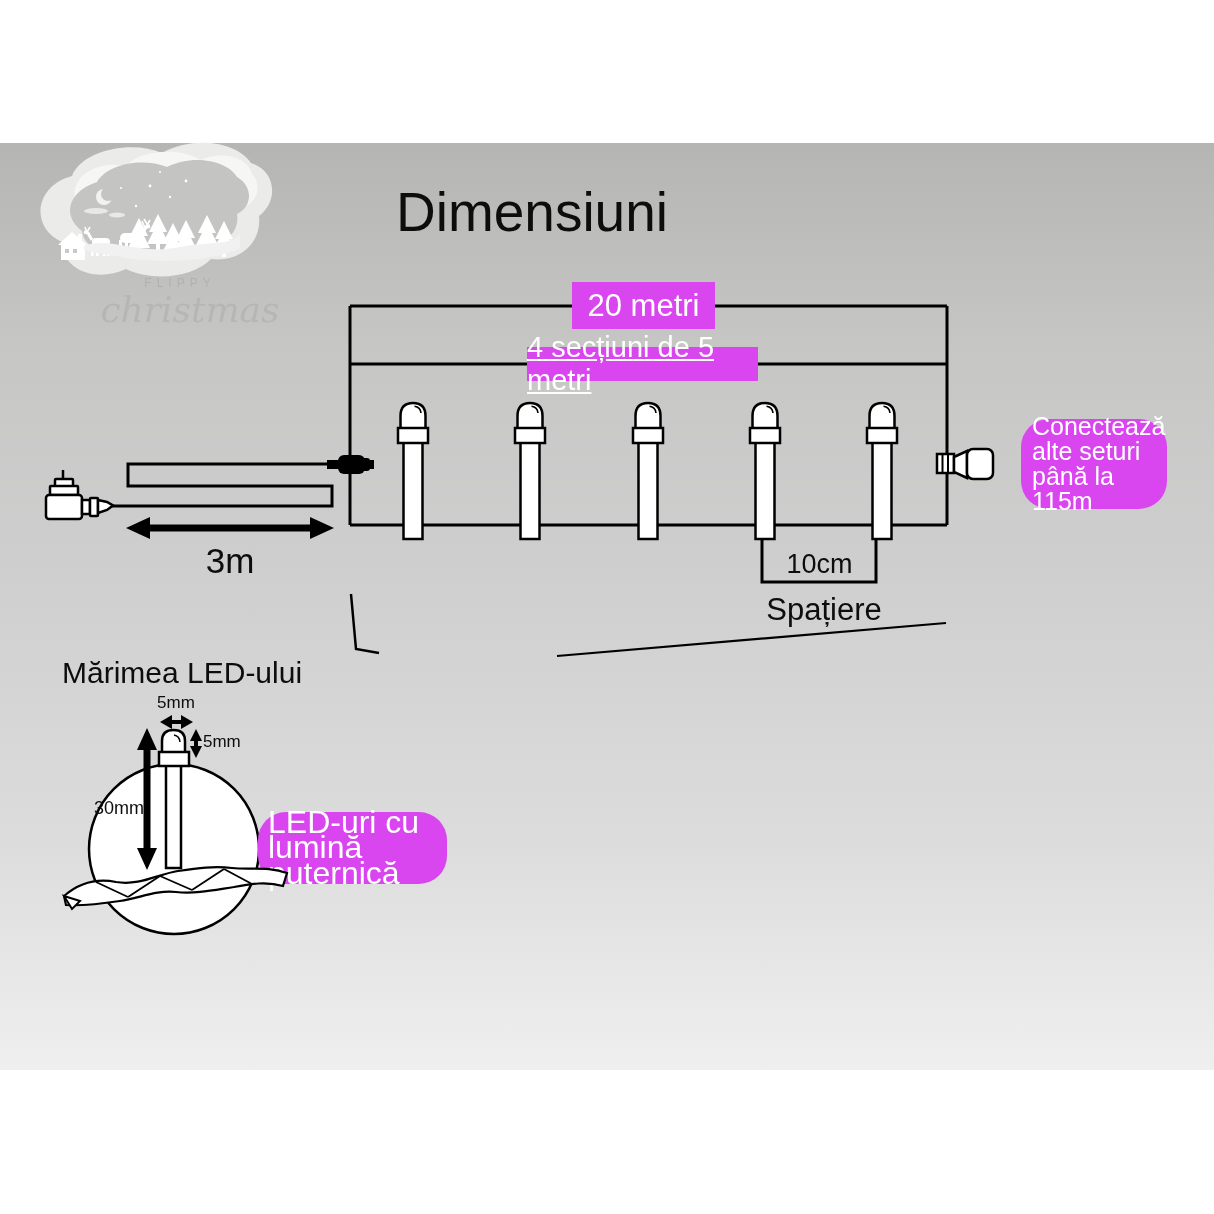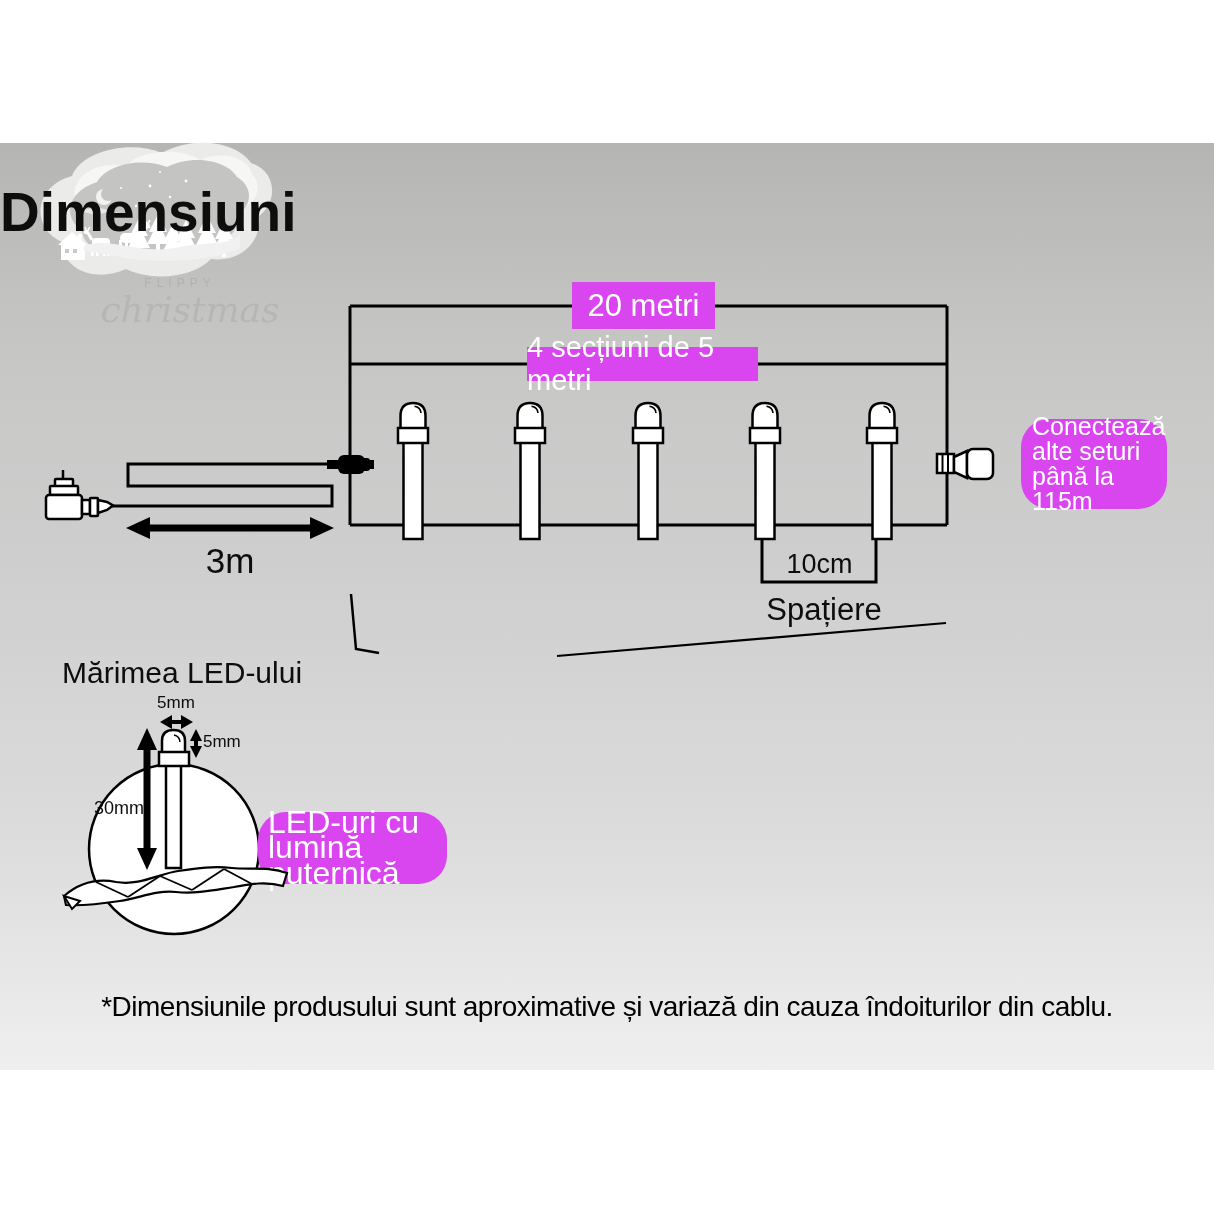--- a/index.html
+++ b/index.html
@@ -7,23 +7,23 @@
        font-family:"Liberation Sans",sans-serif;}
   .stage{position:absolute;left:0;top:0;width:1214px;height:1214px;}
   .panel{position:absolute;left:0;top:143px;width:1214px;height:927px;
          background:linear-gradient(180deg,#b5b6b4 0%,#c6c7c5 22%,#cecece 45%,#dcdcdc 75%,#efefef 100%);}
   svg.art{position:absolute;left:0;top:0;width:1214px;height:1214px;pointer-events:none;}
   .z2{z-index:2;} .z3{z-index:3;} .z4{z-index:4;}
   .lbl{position:absolute;color:#0d0d0d;white-space:nowrap;}
   .bbox{position:absolute;background:#d946ef;color:#ffffff;display:flex;
         align-items:center;justify-content:center;box-sizing:border-box;}
   .bbox.left{align-items:flex-start;justify-content:center;flex-direction:column;border-radius:28px;}
-  #title{left:0;top:180px;width:1064px;text-align:left;font-size:55px;font-weight:700;letter-spacing:0px;}
+  #title{left:0;top:180px;width:1064px;text-align:center;font-size:55px;font-weight:400;letter-spacing:0px;}
   #box-20m{left:572px;top:282px;width:143px;height:47px;font-size:31px;}
-  #box-sect{left:527px;top:347px;width:231px;height:34px;font-size:29px;}
+  #box-sect{left:527px;top:347px;width:231px;height:34px;font-size:29px;text-decoration:underline;}
   #box-connect{left:1021px;top:419px;width:146px;height:90px;font-size:25px;line-height:25px;padding-left:11px;}
   #box-count{left:379px;top:637px;width:178px;height:42px;font-size:27px;}
   #box-note{left:258px;top:812px;width:189px;height:72px;font-size:32px;line-height:25.5px;padding-left:10px;}
   #lbl-3m{left:130px;top:541px;width:200px;text-align:center;font-size:35px;}
   #lbl-10cm{left:762px;top:549px;width:115px;text-align:center;font-size:27px;}
   #lbl-spatiere{left:744px;top:592px;width:160px;text-align:center;font-size:31px;}
   #lbl-marime{left:62px;top:656px;font-size:30px;}
   #lbl-5mm-w{left:136px;top:693px;width:80px;text-align:center;font-size:17px;}
   #lbl-5mm-h{left:203px;top:732px;font-size:17px;}
   #lbl-30mm{left:94px;top:798px;font-size:18px;}
@@ -218,21 +218,20 @@
     <div class="lbl" id="lbl-marime">Mărimea LED-ului</div>
     <div class="lbl" id="lbl-5mm-w">5mm</div>
     <div class="lbl" id="lbl-5mm-h">5mm</div>
     <div class="lbl" id="lbl-30mm">30mm</div>
 
     <div class="bbox left" id="box-note">
       <span>LED-uri cu lumină</span>
       <span>puternică</span>
     </div>
 
-    <div class="lbl" id="footer">*Dimensiunile produsului sunt aproximative și variază din cauza îndoiturilor din cablu.</div>
   </div>
 
   <svg class="art z4" viewBox="0 0 1214 1214">
     <g>
       <path d="M64,896 C78,884 96,878 116,882 C140,886 158,874 178,871 C198,868 214,866 232,868
                C250,870 268,866 287,873 L283,886 C266,881 250,884 234,887 C214,890 196,894 176,892
                C156,890 140,898 120,901 C100,904 80,906 66,905 Z" fill="#fff" stroke="#000" stroke-width="2.2"></path>
       <polygon points="64,896 80,901 72,909" fill="#fff" stroke="#000" stroke-width="2"></polygon>
       <g stroke="#000" stroke-width="1.8" fill="none">
         <path d="M96,882 L128,897"></path>

